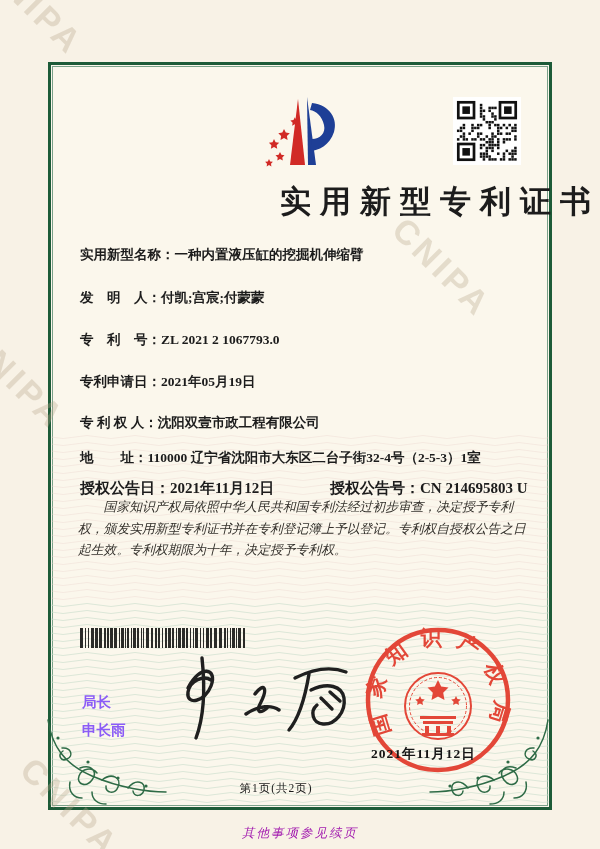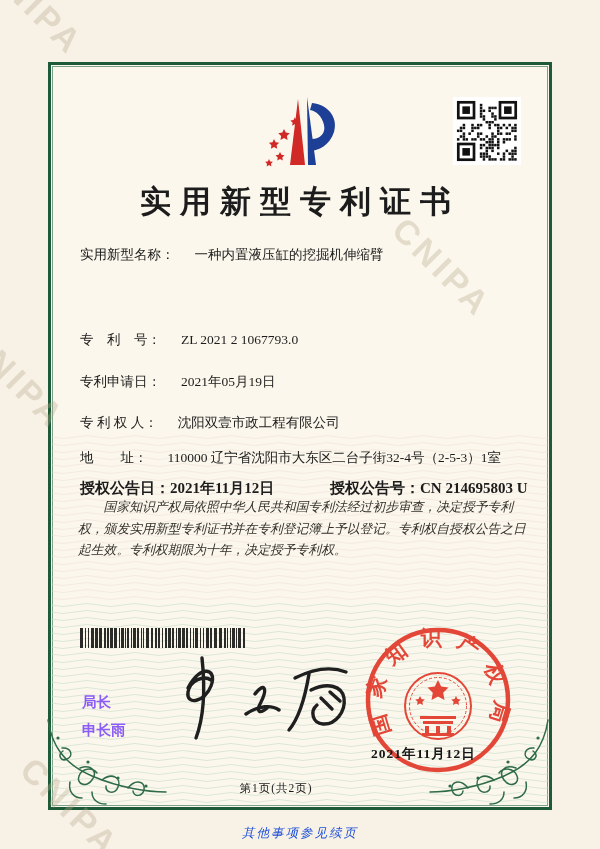--- a/index.html
+++ b/index.html
@@ -8,39 +8,39 @@
   .wm{position:absolute;font:700 34px "Liberation Sans","DejaVu Sans",sans-serif;
       color:rgba(184,166,142,.34);transform:rotate(45deg);letter-spacing:4px;z-index:3;pointer-events:none;}
   .frame{position:absolute;left:48px;top:62px;width:504px;height:748px;box-sizing:border-box;
          border:3px solid #1d5b38;background:#fbf7ec;z-index:1;}
   .frame-inner{position:absolute;inset:1px;border:1px solid #7aa189;}
   .waves{position:absolute;left:51px;top:65px;z-index:2;}
   .content{position:absolute;inset:0;z-index:5;}
   .cert-no{position:absolute;left:76px;top:100px;font-size:13.5px;font-weight:700;letter-spacing:3px;}
   .logo{position:absolute;left:262px;top:95px;}
   .qr{position:absolute;left:453px;top:97px;background:#fff;padding:2px;}
-  .title{position:absolute;left:0;top:181px;width:600px;text-align:center;
+  .title{position:absolute;left:0;top:181px;width:600px;text-align:right;
          font-size:31px;font-weight:700;letter-spacing:9px;}
-  .frow{position:absolute;left:80px;width:450px;font-size:13.5px;font-weight:400;line-height:17px;display:flex;gap:20px;}
+  .frow{position:absolute;left:80px;width:450px;font-size:13.5px;font-weight:700;line-height:17px;display:flex;}
   .frow .lab{flex:0 0 auto;white-space:pre;}
   .frow .val{max-width:352px;}
   .grant{position:absolute;left:80px;top:479px;width:450px;font-size:15px;font-weight:700;display:flex;}
   .grant .g1{width:250px;}
   .paras{position:absolute;left:78px;top:497px;width:450px;font-size:12.8px;line-height:21.5px;
          color:#33302b;font-style:italic;}
   .paras p{margin:0;text-indent:2em;}
   .barcode{position:absolute;left:78px;top:628px;}
   .director{position:absolute;left:82px;top:688px;font-family:"Liberation Sans","DejaVu Sans",sans-serif;
             font-weight:700;font-size:14.5px;line-height:28px;color:#8b5cf6;}
   .signature{position:absolute;left:158px;top:648px;}
   .seal{position:absolute;left:362px;top:624px;opacity:.93;}
   .seal-date{position:absolute;left:371px;top:745px;font-size:13.5px;font-weight:700;letter-spacing:1px;color:#151515;z-index:6;}
   .pagenum{position:absolute;left:0;top:781px;width:552px;text-align:center;font-size:11.5px;letter-spacing:1px;}
   .footnote{position:absolute;left:0;top:825px;width:600px;text-align:center;font-size:12.5px;
-            font-style:italic;color:#1d4ed8;letter-spacing:2px;}
+            font-style:italic;color:#a21caf;letter-spacing:2px;}
   .flourish{position:absolute;top:718px;z-index:4;}
   .fl-l{left:40px;} .fl-r{left:428px;transform:scaleX(-1);}
 </style>
 </head>
 <body>
 
 <div class="page">
 
   <div class="frame">
     <div class="frame-inner"></div>
@@ -240,20 +240,24 @@
         <rect x="58.050000000000004" y="61" width="2.6" height="2.6" fill="#111"></rect>
         <rect x="61" y="61" width="2.6" height="2.6" fill="#111"></rect>
       </svg>
 
     <div class="title">实用新型专利证书</div>
 
     <div class="frow" style="top:246px;">
       <span class="lab">实用新型名称：</span>
       <span class="val">一种内置液压缸的挖掘机伸缩臂</span>
     </div>
+    <div class="frow" style="top:289px;">
+      <span class="lab">发　明　人：</span>
+      <span class="val">付凯;宫宸;付蒙蒙</span>
+    </div>
     <div class="frow" style="top:331px;">
       <span class="lab">专　利　号：</span>
       <span class="val">ZL 2021 2 1067793.0</span>
     </div>
     <div class="frow" style="top:373px;text-align:center;">
       <span class="lab">专利申请日：</span>
       <span class="val">2021年05月19日</span>
     </div>
     <div class="frow" style="top:414px;">
       <span class="lab">专 利 权 人：</span>

